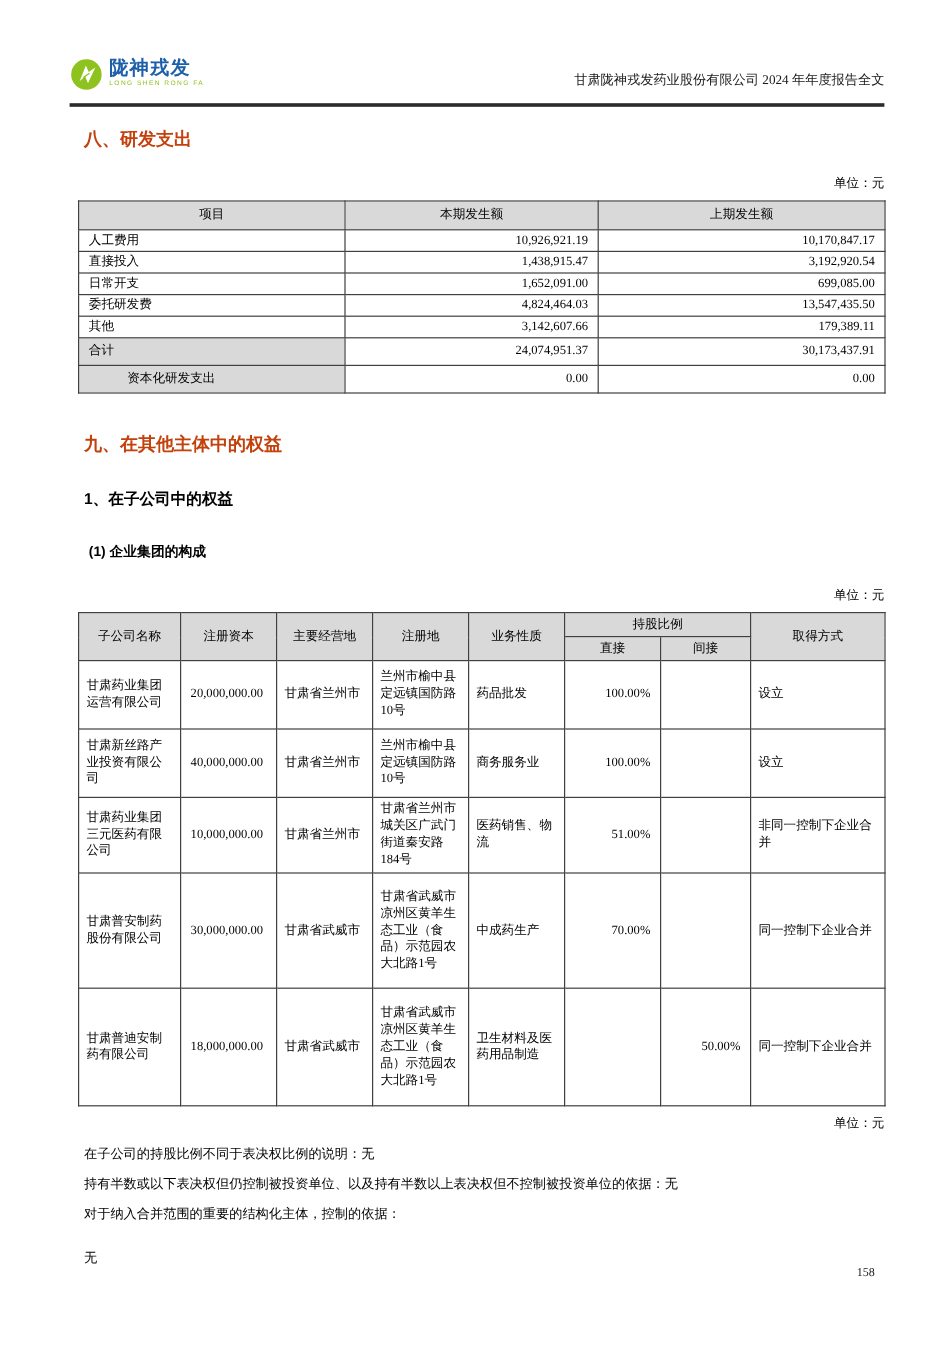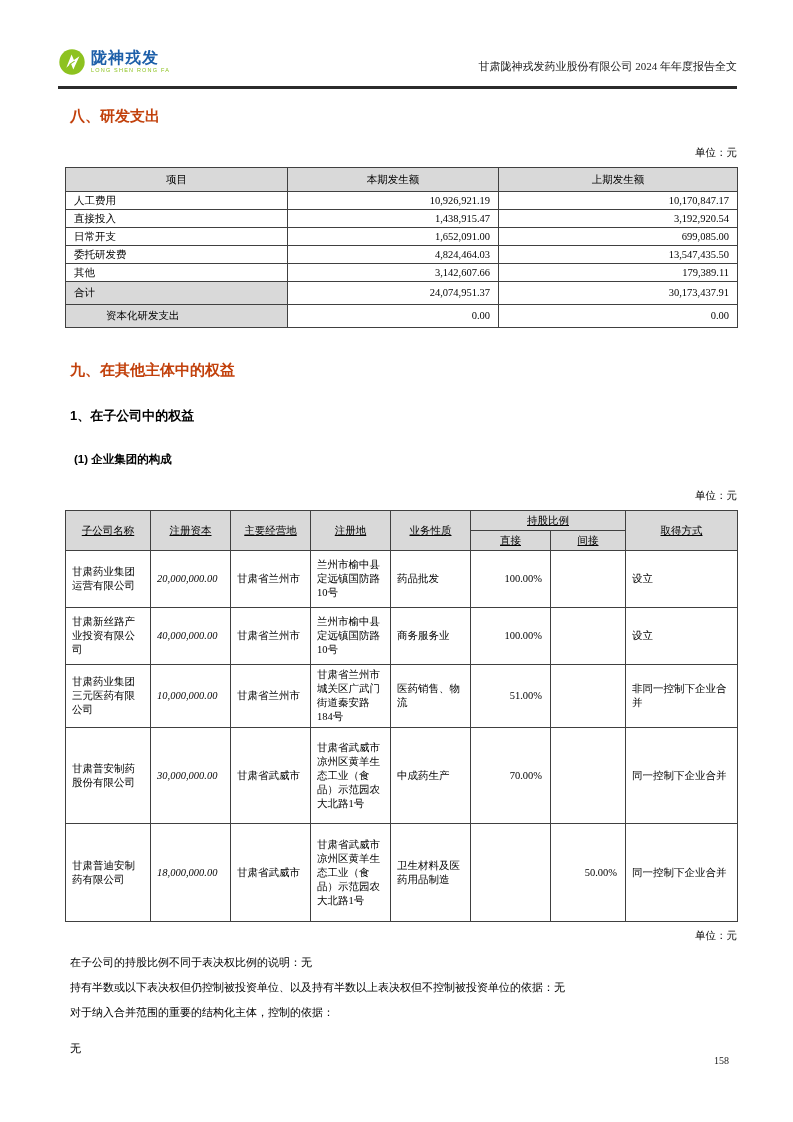--- a/index.html
+++ b/index.html
@@ -68,24 +68,24 @@
   th { background: #d9d9d9; text-align: center; }
 
   .t1 tbody tr { height: 18px; margin-top: 39px; }
   .t1 thead tr { height: 24px; }
   .t1 .lab { text-align: left; padding-left: 8px; }
   .t1 .num { text-align: right; padding-right: 8px; }
   .t1 tr.tall { height: 23px; }
   .t1 td.shade { background: #d9d9d9; }
   .t1 td.indent { padding-left: 40px; }
 
-  .t2 th { height: 20px; text-decoration: underline; }
+  .t2 th { height: 20px; }
   .t2 .cell-name, .t2 .cell-place, .t2 .cell-reg, .t2 .cell-biz, .t2 .cell-acq
     { text-align: left; }
-  .t2 .cell-cap { text-align: left; padding-right: 9px; font-style: italic; }
+  .t2 .cell-cap { text-align: center; padding-right: 9px; }
   .t2 .cell-pct { text-align: right; padding-right: 8px; }
   .t2 tbody tr.r1 { height: 57px; }
   .t2 tbody tr.r2 { height: 57px; }
   .t2 tbody tr.r3 { height: 63px; }
   .t2 tbody tr.r4 { height: 96px; }
   .t2 tbody tr.r5 { height: 98px; }
 
   
   .notes { font-size: 11px; margin-left: 5px; }
   .notes p { margin-bottom: 11px; line-height: 14px; }

